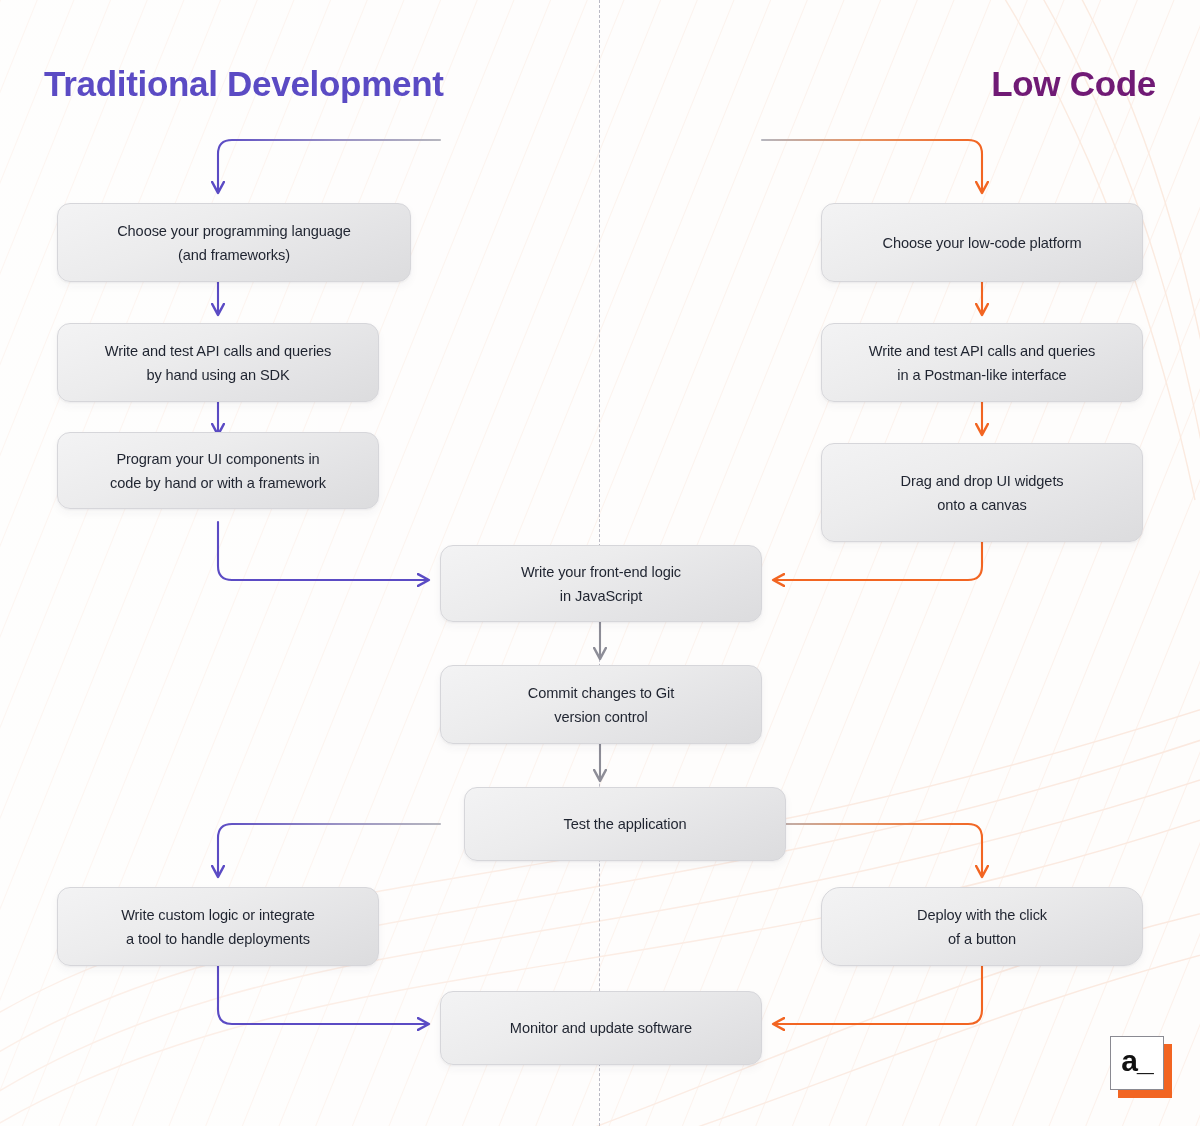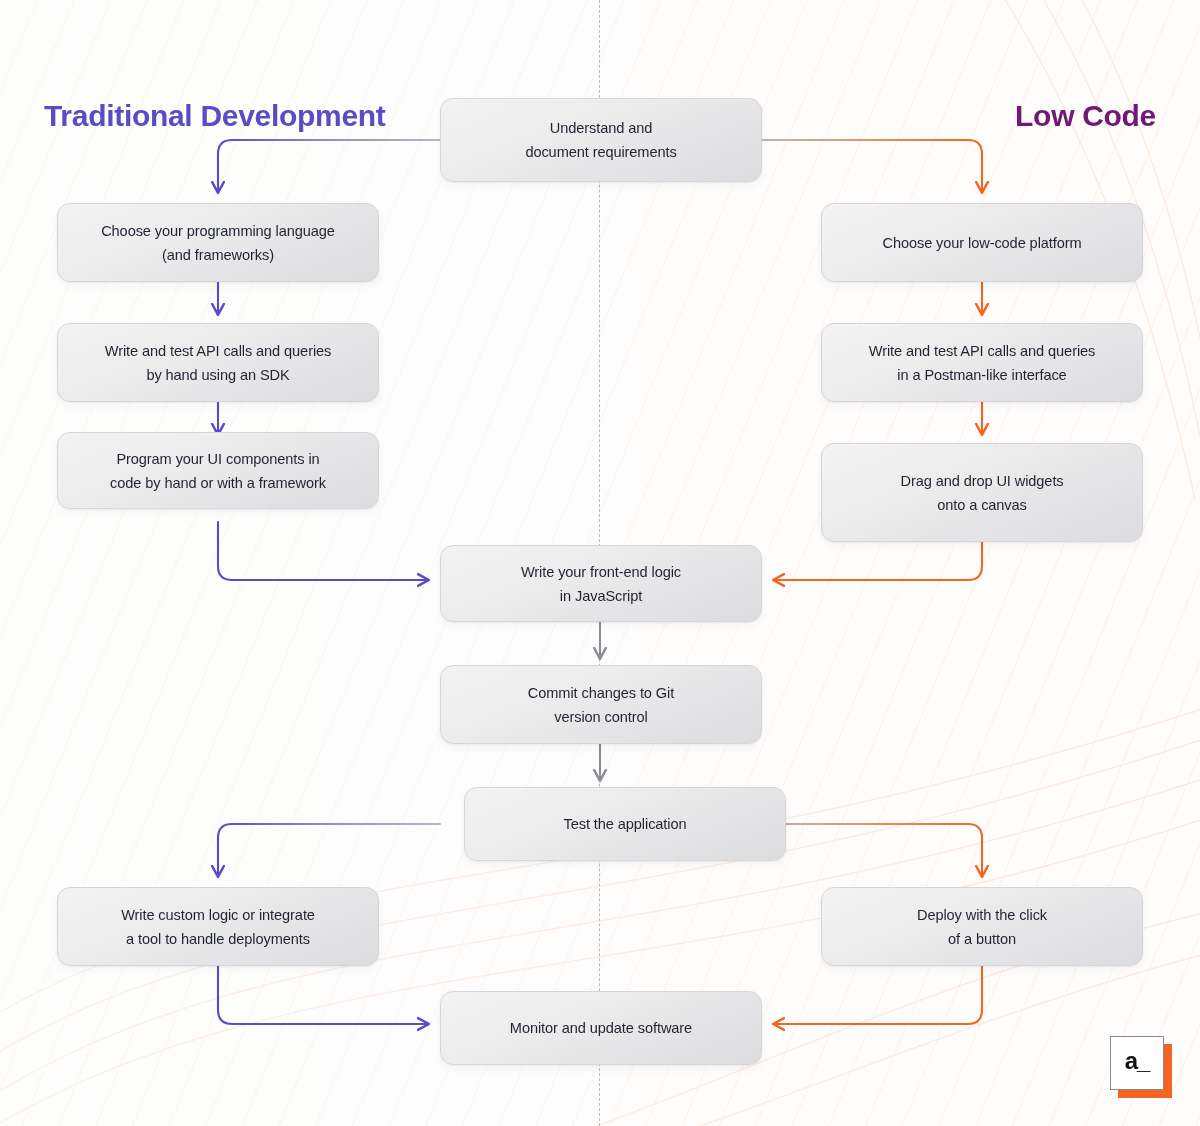--- a/index.html
+++ b/index.html
@@ -20,26 +20,25 @@
   
   .bg-lines {
     position: absolute;
     inset: 0;
     pointer-events: none;
     z-index: 0;
   }
   
   .col-title {
     position: absolute;
-    font-size: 30px;
+    font-size: 35px;
     font-weight: 700;
     letter-spacing: -0.3px;
     z-index: 5;
     white-space: nowrap;
-    margin-top: 35px;
   }
   #title-left  { left: 44px;  top: 64px;  color: #5B4BC4; }
   #title-right { right: 44px; top: 64px;  color: #701a75; text-align: center; }
 
   
   .divider {
     position: absolute;
     left: 599px;
     top: 0;
     width: 0;
@@ -101,21 +100,21 @@
     left: 0; top: 0;
     width: 54px; height: 54px;
     background: #ffffff;
     border: 1.6px solid #8a8a92;
     display: flex;
     align-items: center;
     justify-content: center;
   }
   #logo .front-sq span {
     font-family: "Liberation Sans", sans-serif;
-    font-size: 24px;
+    font-size: 30px;
     font-weight: 700;
     color: #111111;
     line-height: 1;
     letter-spacing: -1px;
     position: relative;
     top: -2px;
   }
 </style>
 </head>
 <body>
@@ -204,26 +203,22 @@
       <path d="M 440 824 L 232 824 Q 218 824 218 838 L 218 876" stroke="url(#gL-top)" marker-end="url(#arrowPurple)"></path>
 
       <path d="M 762 824 L 968 824 Q 982 824 982 838 L 982 876" stroke="url(#gR-top)" marker-end="url(#arrowOrange)"></path>
 
       <path d="M 218 966 L 218 1010 Q 218 1024 232 1024 L 428 1024" stroke="#5B4BC4" marker-end="url(#arrowPurple)"></path>
 
       <path d="M 982 966 L 982 1010 Q 982 1024 968 1024 L 774 1024" stroke="#F26522" marker-end="url(#arrowOrange)"></path>
     </g>
   </svg>
 
-  <div class="node" style="left:440px; top:98px; width:322px; height:84px;">
-    <span>Understand and
-document requirements</span>
-  </div>
-
-  <div class="node" style="left:57px; top:203px; width:322px; height:79px;">
+
+  <div class="node" style="left:57px; top:203px; width:354px; height:79px;">
     <span>Choose your programming language
 (and frameworks)</span>
   </div>
 
   <div class="node" style="left:57px; top:323px; width:322px; height:79px;">
     <span>Write and test API calls and queries
 by hand using an SDK</span>
   </div>
 
   <div class="node" style="left:57px; top:432px; width:322px; height:77px;">
@@ -257,21 +252,21 @@
 
   <div class="node" style="left:464px; top:787px; width:322px; height:74px;">
     <span>Test the application</span>
   </div>
 
   <div class="node" style="left:57px; top:887px; width:322px; height:79px;">
     <span>Write custom logic or integrate
 a tool to handle deployments</span>
   </div>
 
-  <div class="node" style="left:821px; top:887px; width:322px; height:79px;">
+  <div class="node" style="left:821px; top:887px; width:322px; height:79px;border-radius:19px;">
     <span>Deploy with the click
 of a button</span>
   </div>
 
   <div class="node" style="left:440px; top:991px; width:322px; height:74px;">
     <span>Monitor and update software</span>
   </div>
 
   <div id="logo">
     <div class="shadow-sq"></div>

